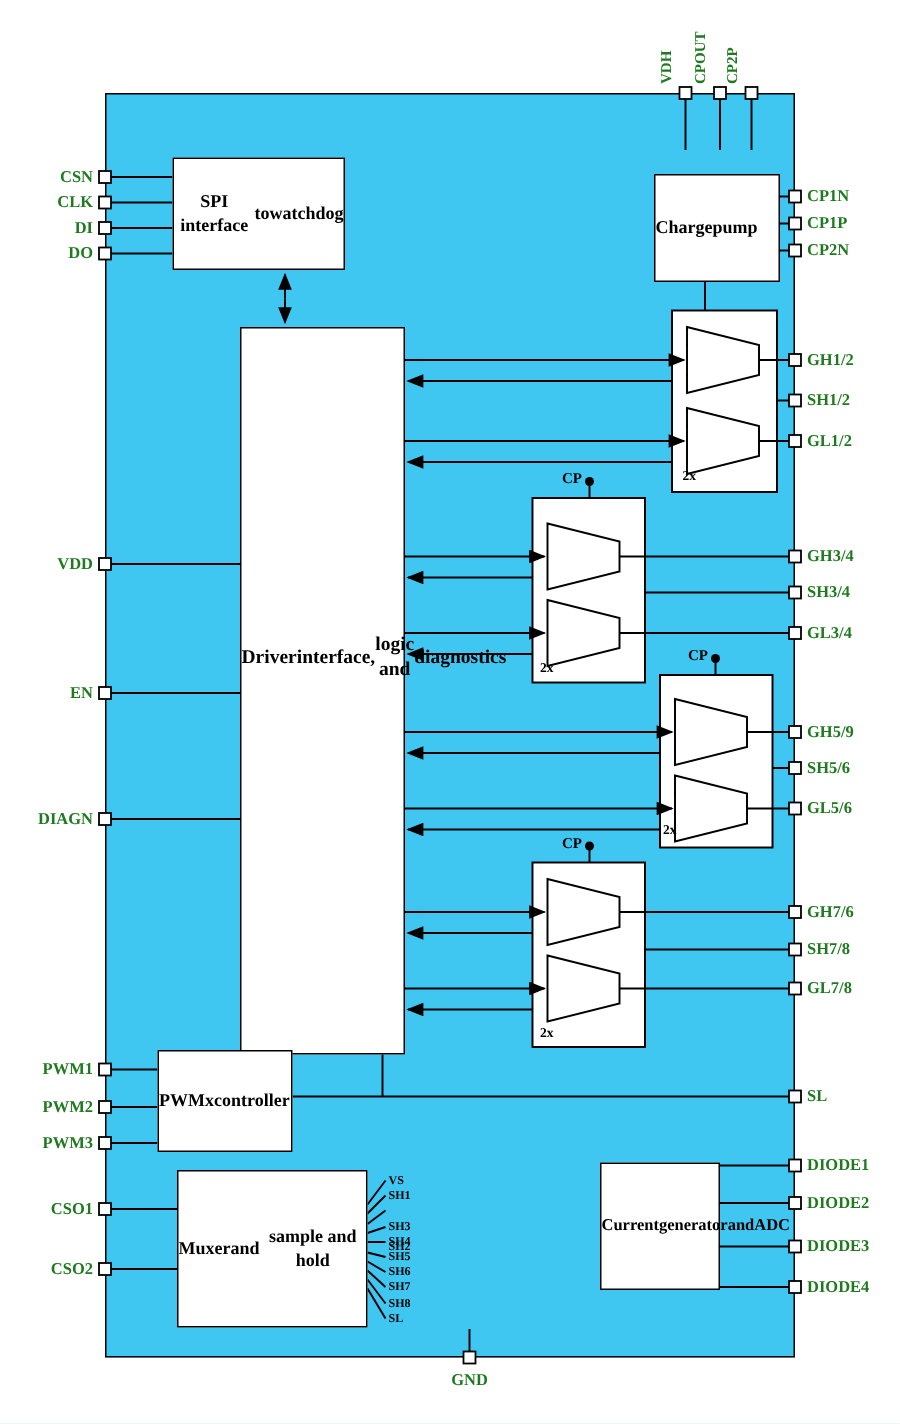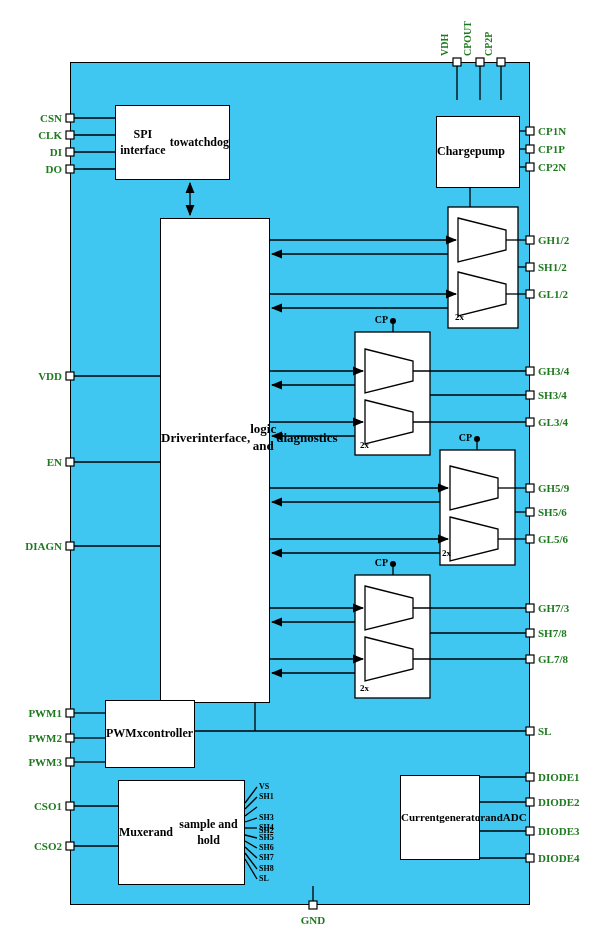--- a/index.html
+++ b/index.html
@@ -254,21 +254,21 @@
   <div class="pl pl-r" style="top:160px;">CP2N</div>
   <div class="pl pl-r" style="top:233px;">GH1/2</div>
   <div class="pl pl-r" style="top:260px;">SH1/2</div>
   <div class="pl pl-r" style="top:287px;">GL1/2</div>
   <div class="pl pl-r" style="top:364px;">GH3/4</div>
   <div class="pl pl-r" style="top:388px;">SH3/4</div>
   <div class="pl pl-r" style="top:415px;">GL3/4</div>
   <div class="pl pl-r" style="top:481px;">GH5/9</div>
   <div class="pl pl-r" style="top:505px;">SH5/6</div>
   <div class="pl pl-r" style="top:532px;">GL5/6</div>
-  <div class="pl pl-r" style="top:601px;">GH7/3</div>
+  <div class="pl pl-r" style="top:601px;">GH7/6</div>
   <div class="pl pl-r" style="top:626px;">SH7/8</div>
   <div class="pl pl-r" style="top:652px;">GL7/8</div>
   <div class="pl pl-r" style="top:724px;">SL</div>
   <div class="pl pl-r" style="top:770px;">DIODE1</div>
   <div class="pl pl-r" style="top:795px;">DIODE2</div>
   <div class="pl pl-r" style="top:824px;">DIODE3</div>
   <div class="pl pl-r" style="top:851px;">DIODE4</div>
 
   <div class="pl pl-b" style="left:291px;top:913px;">GND</div>
 

